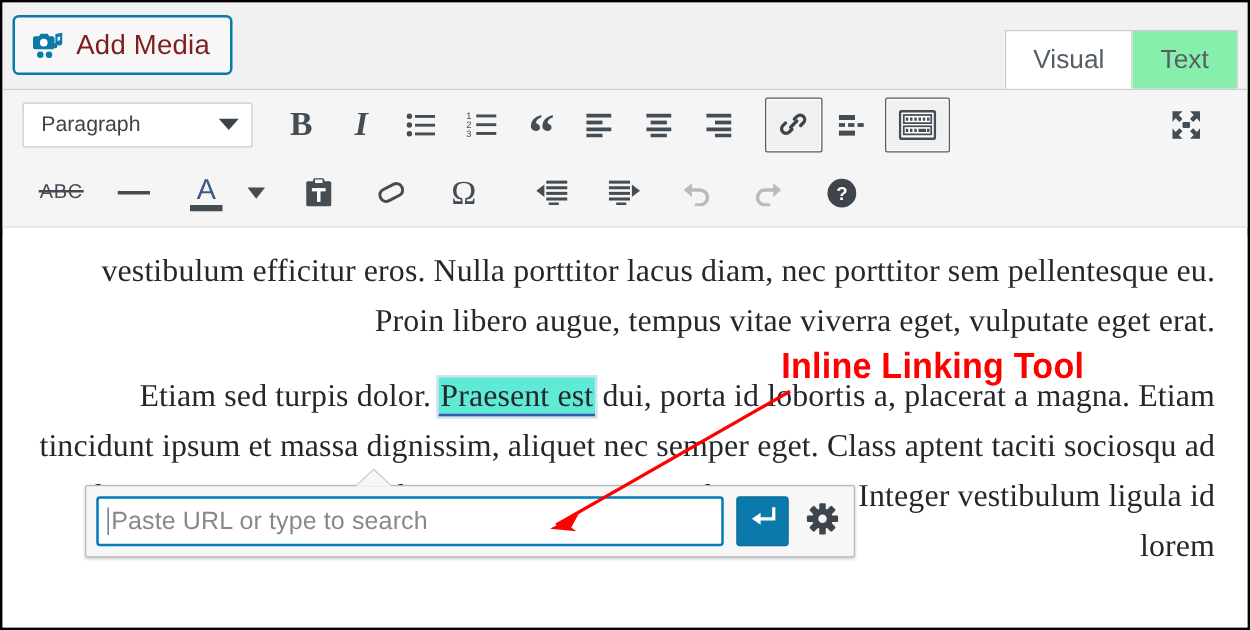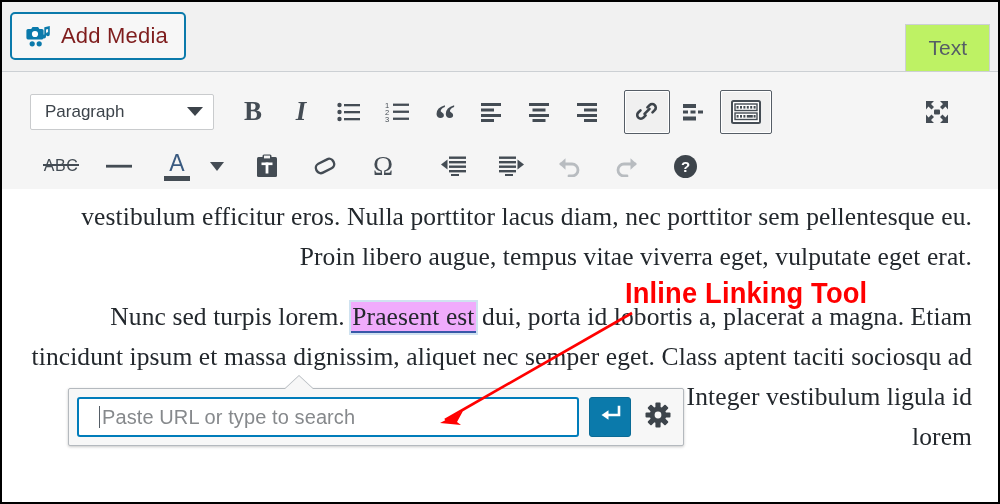--- a/index.html
+++ b/index.html
@@ -55,41 +55,41 @@
   }
   .tab {
     box-sizing: border-box;
     height: 47px;
     padding: 0 22px;
     display: flex; align-items: center;
     font-size: 21px;
     color: #555d66;
     border: 1px solid #ccd0d4;
     border-bottom: none;
-    background: #bef264;
+    background: #86efac;
     margin-left: -1px;
   }
   .tab.active {
     background: #ffffff;
     color: #555d66;
     border-color: #ccd0d4;
     position: relative;
     z-index: 2;
   }
 
   
   .toolbar {
     position: absolute;
     left: 0; top: 69px;
     width: 996px;
     box-sizing: border-box;
     background: #f5f5f5;
     border-top: 1px solid #ccd0d4;
     border-bottom: 1px solid #dcdcdc;
-    padding: 12px;
+    padding: 0;
   }
   .tb-row {
     display: flex;
     align-items: center;
     height: 55px;
     padding-left: 16px;
     position: relative;
   }
   .tb-row.row2 { height: 54px; }
 
@@ -152,21 +152,21 @@
     font-size: 25.5px;
     line-height: 40px;
     color: #23282d;
     margin: 0;
     letter-spacing: .1px;
     text-align: right;
   }
   .para + .para { margin-top: 20px; }
 
   .sel-link {
-    background: #f0abfc;
+    background: #5eead4;
     border-bottom: 2px solid #3858a8;
     box-shadow: 0 0 0 2px #cfe2f0;
     padding: 0 1px;
   }
 
   
   .link-popup {
     position: absolute;
     left: 66px; top: 386px;
     width: 616px; height: 58px;
@@ -191,21 +191,21 @@
     z-index: 21;
   }
   .url-field {
     flex: 1 1 auto;
     height: 40px;
     box-sizing: border-box;
     background: #ffffff;
     border: 2px solid #007cba;
     border-radius: 3px;
     display: flex; align-items: center;
-    padding: 0 20px;
+    padding: 0 7px;
     margin-right: 10px;
     position: relative;
   }
   .url-caret {
     width: 1px; height: 22px;
     background: #555d66;
     margin-right: 2px;
   }
   .url-placeholder {
     font-size: 20px;
@@ -263,20 +263,23 @@
           <circle cx="10" cy="10" r="3.1" fill="#ffffff"></circle>
           <path d="M19.4 3.2l5.4-1.1v8.2a2 2 0 1 1-1.7-1.97V5.1l-2.1.44v7.0a2 2 0 1 1-1.7-1.97V3.2z" fill="#0b7aab"></path>
           <circle cx="7.2" cy="19.8" r="2.6" fill="#0b7aab"></circle>
           <circle cx="14.2" cy="19.8" r="2.6" fill="#0b7aab"></circle>
         </svg>
       </span>
       <span class="label">Add Media</span>
     </div>
 
     <div class="tabs">
+      <div class="tab active">
+        <span>Visual</span>
+      </div>
       <div class="tab">
         <span>Text</span>
       </div>
     </div>
   </div>
 
   <div class="toolbar">
 
     <div class="tb-row">
 
@@ -565,21 +568,21 @@
             <text x="12.5" y="18.2" text-anchor="middle" font-size="15" font-weight="bold" fill="#ffffff" font-family="Liberation Sans, sans-serif">?</text>
           </svg>
         </span>
       </div>
     </div>
   </div>
 
   <div class="content">
     <p class="para">vestibulum efficitur eros. Nulla porttitor lacus diam, nec porttitor sem pellentesque eu. Proin libero augue, tempus vitae viverra eget, vulputate eget erat.</p>
     <p class="para">
-      <span>Nunc sed turpis lorem. </span><span class="sel-link">Praesent est</span><span> dui, porta id lobortis a, placerat a magna. Etiam tincidunt ipsum et massa dignissim, aliquet nec semper eget. Class aptent taciti sociosqu ad litora torquent per conubia nostra, per inceptos himenaeos. Integer vestibulum ligula id lorem</span>
+      <span>Etiam sed turpis dolor. </span><span class="sel-link">Praesent est</span><span> dui, porta id lobortis a, placerat a magna. Etiam tincidunt ipsum et massa dignissim, aliquet nec semper eget. Class aptent taciti sociosqu ad litora torquent per conubia nostra, per inceptos himenaeos. Integer vestibulum ligula id lorem</span>
     </p>
   </div>
 
   <div class="popup-arrow"></div>
   <div class="link-popup">
     <div class="url-field">
       <span class="url-caret"></span>
       <span class="url-placeholder">Paste URL or type to search</span>
     </div>
     <div class="submit-btn">

